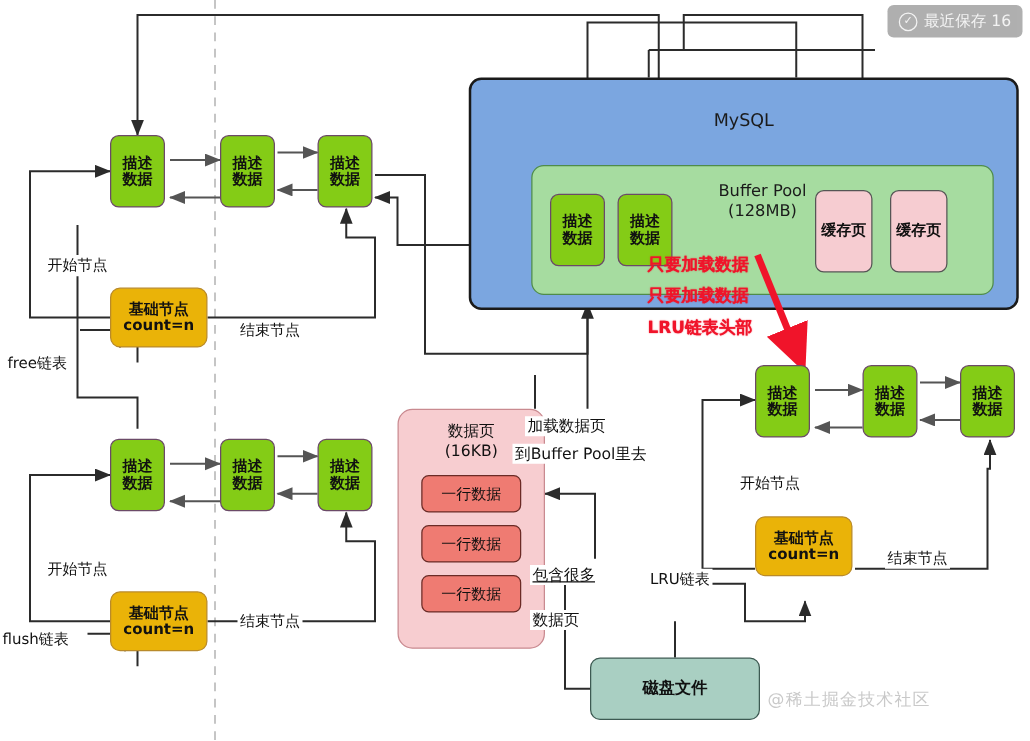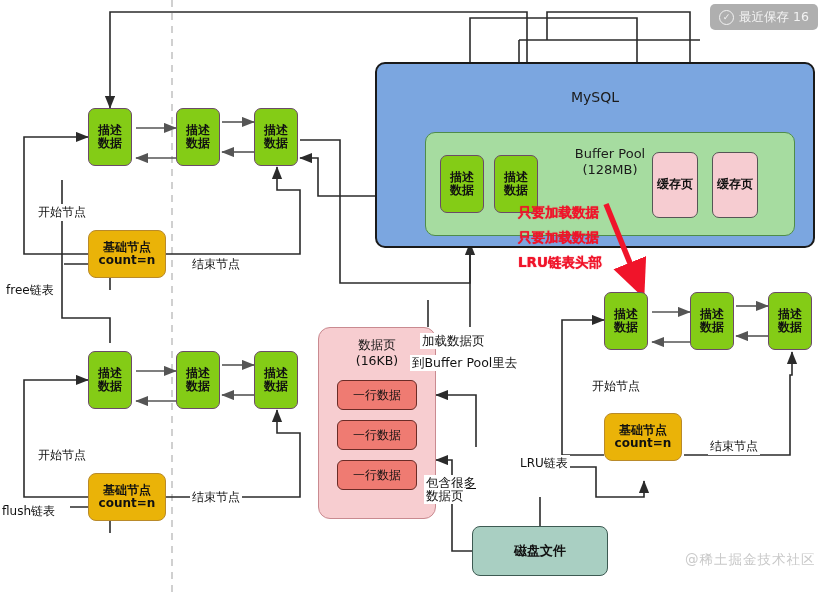--- a/index.html
+++ b/index.html
@@ -54,21 +54,21 @@
   .redtxt{position:absolute;color:#f0142a;font-size:13.5px;font-weight:700;
           line-height:1.38;white-space:nowrap;text-shadow:0 0 1px #f0142a;}
 
   .savebadge{position:absolute;right:6px;top:4px;height:26px;border-radius:5px;
              background:#a9a9a9;color:#f2f2f2;display:flex;align-items:center;
              gap:5px;padding:0 9px;font-size:12.5px;opacity:.92;}
   .savebadge .ck{width:13px;height:13px;border:1.4px solid #f2f2f2;
              border-radius:50%;display:flex;align-items:center;justify-content:center;
              font-size:9px;line-height:1;}
 
-  .watermark{position:absolute;left:685px;top:551px;color:#c9c9c9;
+  .watermark{position:absolute;left:614px;top:551px;color:#c9c9c9;
              font-size:13.5px;letter-spacing:1px;}
 </style>
 </head>
 <body>
 
 <div id="canvas">
 
   <svg class="lines" viewBox="0 0 824 593">
     <defs>
       <marker id="ah" markerWidth="9" markerHeight="9" refX="7.5" refY="3.2" orient="auto" markerUnits="strokeWidth">
@@ -247,21 +247,21 @@
     <div class="box rowdata" style="position:relative;left:0;top:22px;">
       <span>一行数据</span>
     </div>
     <div class="box rowdata" style="position:relative;left:0;top:32px;">
       <span>一行数据</span>
     </div>
   </div>
 
   <div class="lbl2" style="left:420px;top:333px;">加载数据页</div>
   <div class="lbl2" style="left:410px;top:355px;">到Buffer Pool里去</div>
-  <div class="lbl2" style="left:424px;top:475px;text-decoration:underline;">包含很多</div>
+  <div class="lbl2" style="left:424px;top:452px;text-decoration:underline;">包含很多</div>
   <div class="lbl2" style="left:424px;top:488px;">数据页</div>
 
   <div class="box disk">
     <span>磁盘文件</span>
   </div>
 
   <div class="savebadge">
     <span class="ck">✓</span>
     <span>最近保存 16</span>
   </div>

